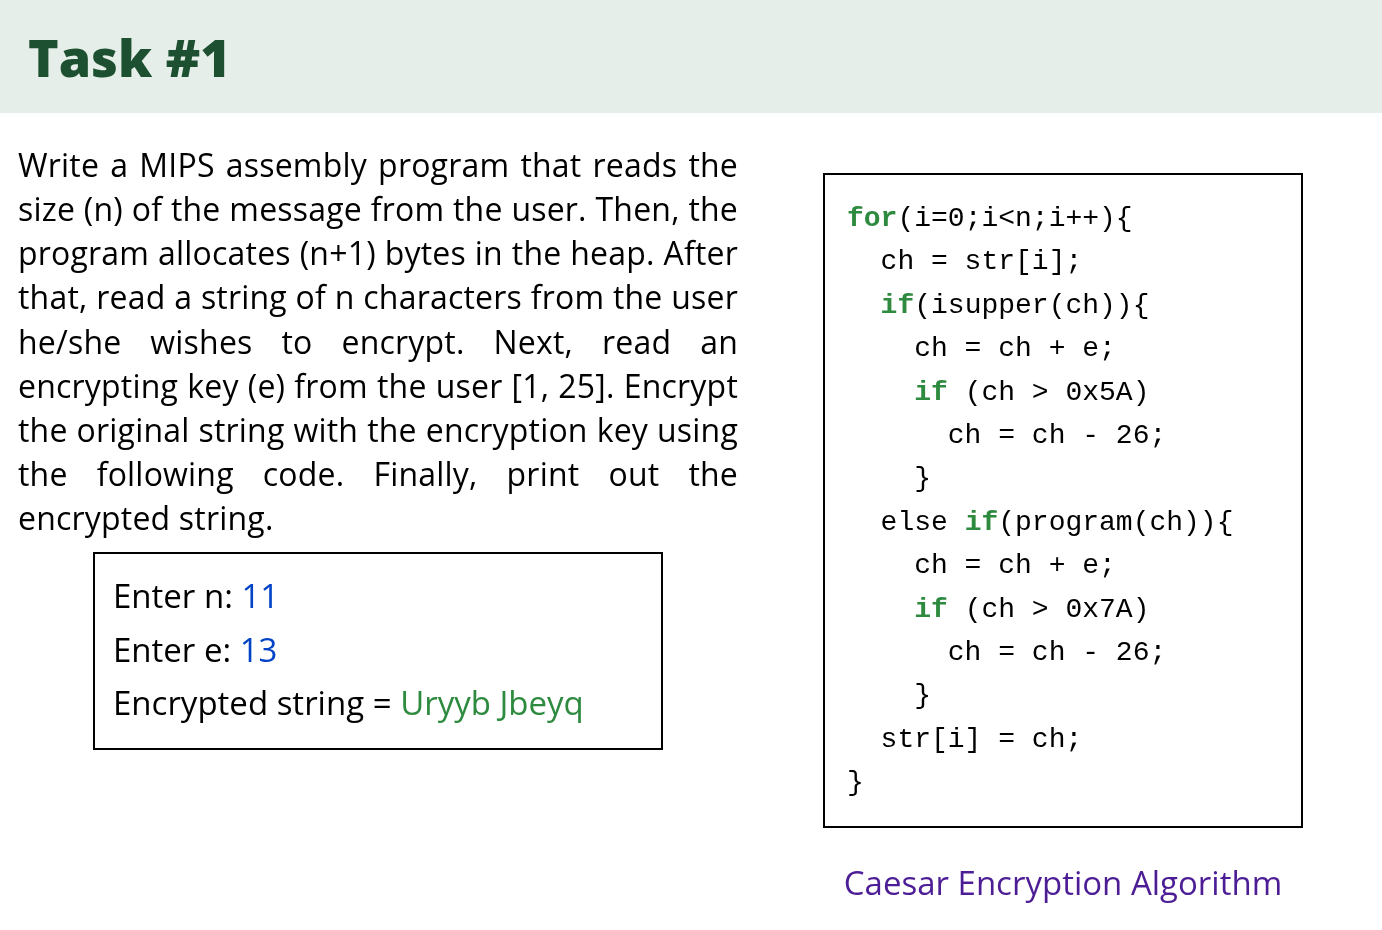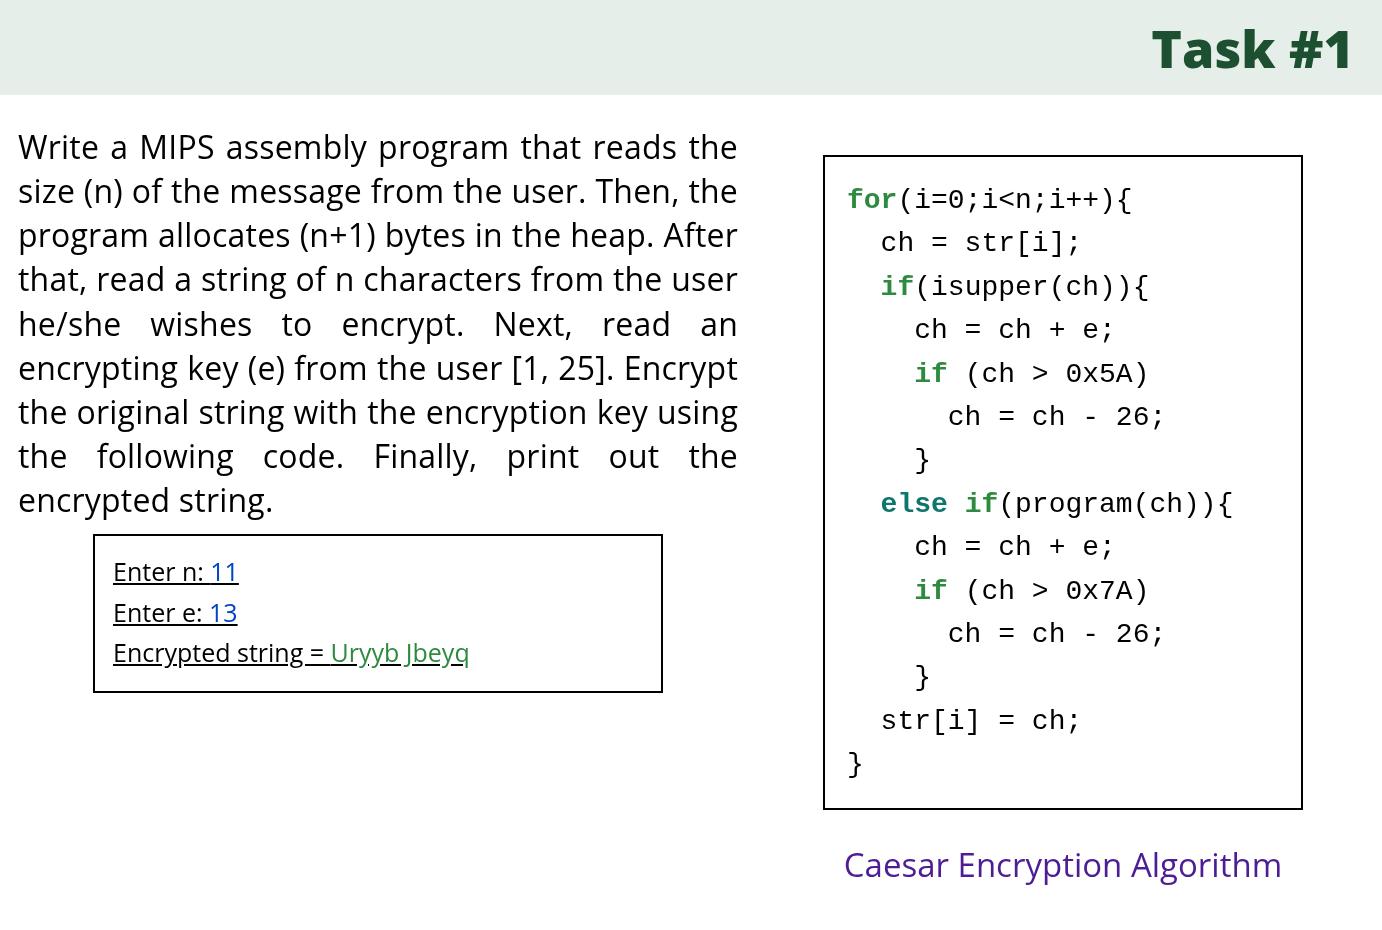--- a/index.html
+++ b/index.html
@@ -11,23 +11,22 @@
     body {
       font-family: 'Segoe UI', 'Open Sans', Arial, sans-serif;
       background: #ffffff;
       width: 1382px;
       height: 930px;
       overflow: hidden;
     }
     
     .header-bar {
       background: #e5eee8;
-      padding: 12px 28px;
+      padding: 21px 28px;
       width: 100%;
-      text-align: right;
     }
     
     .header-title {
       font-size: 52px;
       font-weight: 800;
       color: #1d5030;
     }
     
     .content {
       display: flex;
@@ -56,24 +55,23 @@
       color: #000;
     }
     
     .sample-run-box {
       border: 2px solid #000;
       margin: 12px 75px 0 75px;
       padding: 15px 18px 18px 18px;
     }
     
     .sample-line {
-      font-size: 25px;
+      font-size: 33px;
       line-height: 1.62;
       color: #000;
-      text-decoration: underline;
     }
     
     .blue-text {
       color: #0043c6;
     }
     
     .green-text {
       color: #2d8a3e;
     }
     
@@ -96,22 +94,22 @@
       color: #2d8a3e;
       font-weight: bold;
     }
     
     .kw-if {
       color: #2d8a3e;
       font-weight: bold;
     }
     
     .kw-else {
-      color: #0f766e;
-      font-weight: bold;
+      color: #000000;
+      font-weight: normal;
     }
     
     .caption {
       font-size: 33px;
       text-align: center;
       margin-top: 32px;
       color: #4c1d95;
     }
   </style>
 </head>

